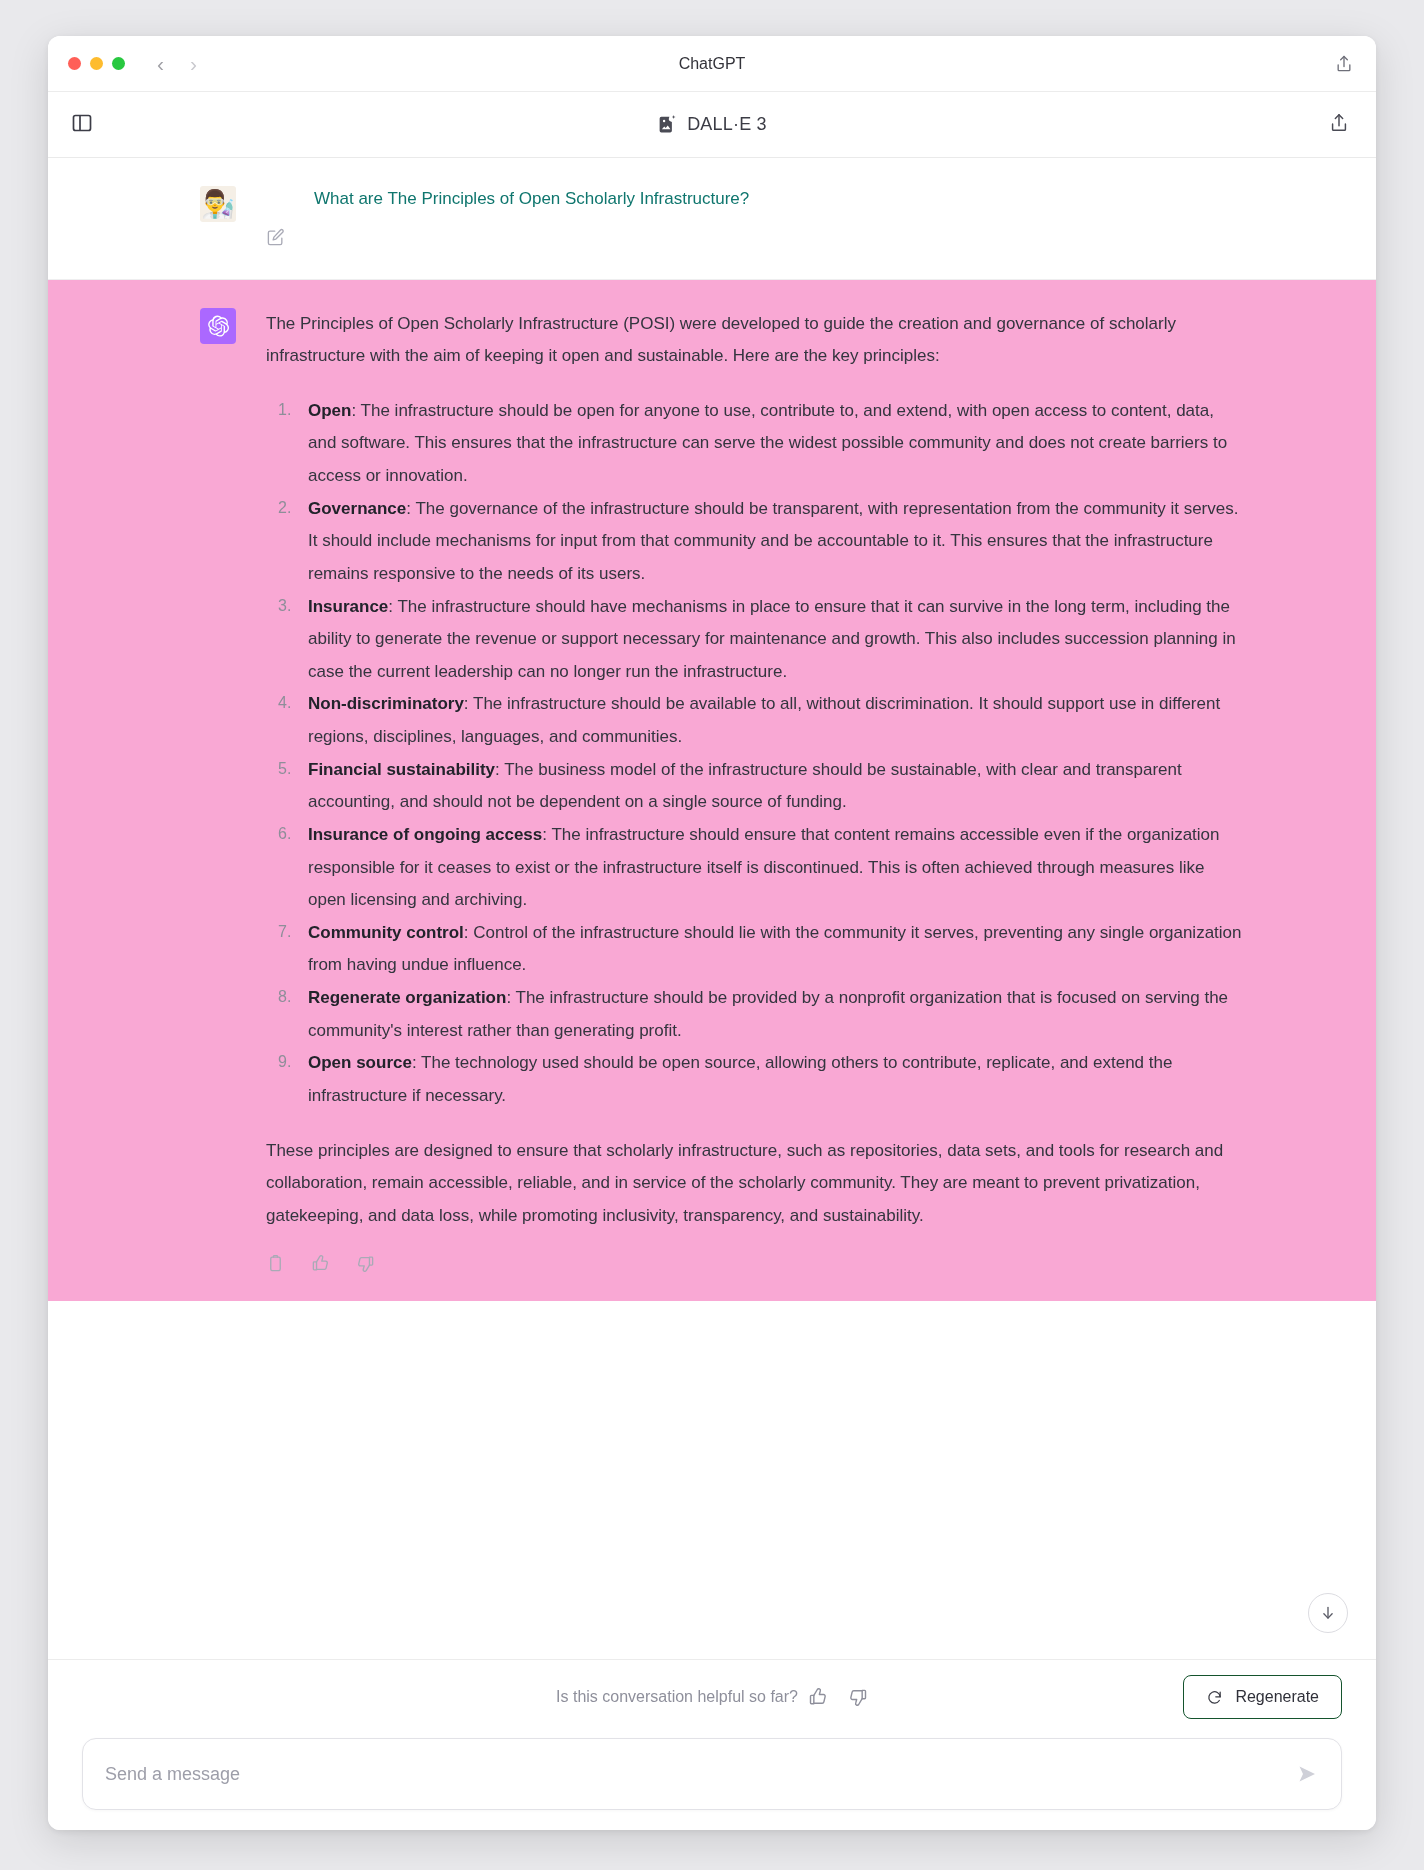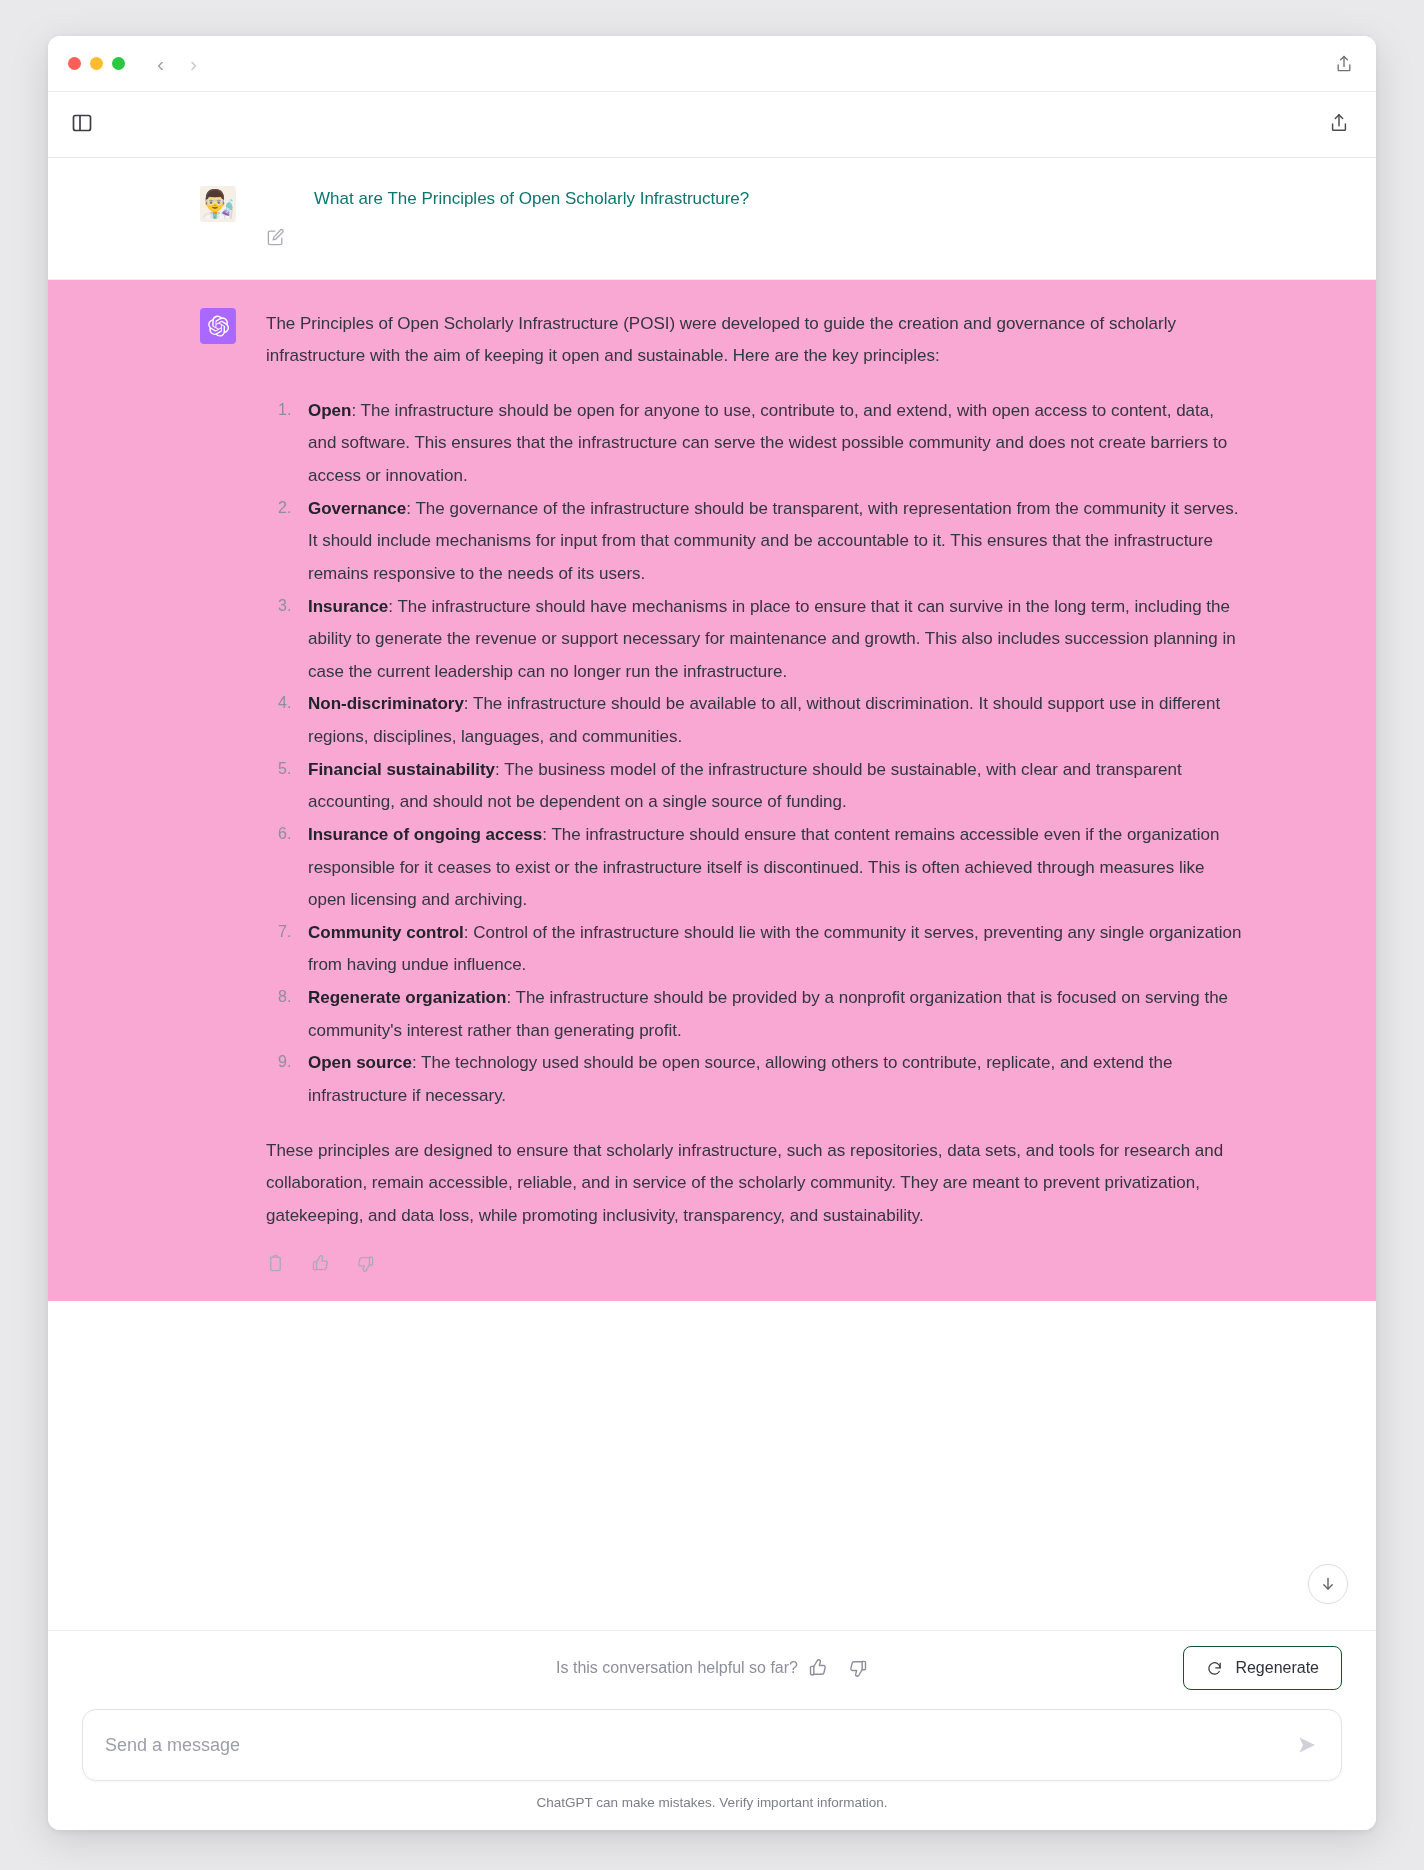--- a/index.html
+++ b/index.html
@@ -168,39 +168,49 @@
   <div class="titlebar">
     <div class="traffic">
       <div class="dot red"></div>
       <div class="dot yellow"></div>
       <div class="dot green"></div>
     </div>
     <div class="navarrows">
       <span class="navarrow back">‹</span>
       <span class="navarrow fwd">›</span>
     </div>
+    <div class="win-title">ChatGPT</div>
     <div class="tb-right">
       <span class="ic clk">
         <svg width="20" height="20" viewBox="0 0 24 24" fill="none" stroke="#6e6f79" stroke-width="1.6" stroke-linecap="round" stroke-linejoin="round">
           <path d="M12 3v12"></path>
             <path d="M8 7l4-4 4 4"></path>
           <path d="M5 13v6a1 1 0 0 0 1 1h12a1 1 0 0 0 1-1v-6"></path>
         </svg>
       </span>
     </div>
   </div>
 
   <div class="appheader">
     <div class="hdr-left">
       <span class="ic clk">
         <svg width="24" height="24" viewBox="0 0 24 24" fill="none" stroke="#3c3d47" stroke-width="1.7" stroke-linejoin="round">
           <rect x="3.5" y="4.5" width="17" height="15" rx="2"></rect>
           <line x1="10" y1="4.5" x2="10" y2="19.5"></line>
         </svg>
       </span>
+    </div>
+    <div class="hdr-center">
+      <span class="ic">
+        <svg width="21" height="21" viewBox="0 0 24 24" fill="#4a4b55">
+          <path d="M3 5a2 2 0 0 1 2-2h9.2l-.5 1.6a3.2 3.2 0 0 0 2.1 4l1.2.4V19a2 2 0 0 1-2 2H5a2 2 0 0 1-2-2V5zm2.6 12.3h9.8l-3.1-4.3-2.4 3.1-1.6-1.9-2.7 3.1zM8.1 9.4a1.4 1.4 0 1 0 0-2.8 1.4 1.4 0 0 0 0 2.8z"></path>
+          <path d="M19 1.2l.55 1.65 1.65.55-1.65.55L19 5.6l-.55-1.65-1.65-.55 1.65-.55L19 1.2z"></path>
+        </svg>
+      </span>
+      <span class="hdr-model">DALL·E 3</span>
     </div>
     <div class="hdr-right">
       <span class="ic clk">
         <svg width="22" height="22" viewBox="0 0 24 24" fill="none" stroke="#4a4b55" stroke-width="1.6" stroke-linecap="round" stroke-linejoin="round">
           <path d="M12 3v12"></path>
             <path d="M8 7l4-4 4 4"></path>
           <path d="M5 13v6a1 1 0 0 0 1 1h12a1 1 0 0 0 1-1v-6"></path>
         </svg>
       </span>
     </div>
@@ -318,16 +328,15 @@
 
     <div class="composer-wrap">
       <div class="composer">
         <input type="text" placeholder="Send a message" style="">
         <span class="ic clk">
           <svg width="24" height="24" viewBox="0 0 24 24" fill="#cfd0d8">
             <path d="M4.5 4.5L20 12 4.5 19.5 8 12z"></path>
           </svg>
         </span>
       </div>
-      <div class="disclaimer">ChatGPT can make mistakes. Verify important information.</div>
     </div>
   </div>
 </div>
 
 </body></html>

